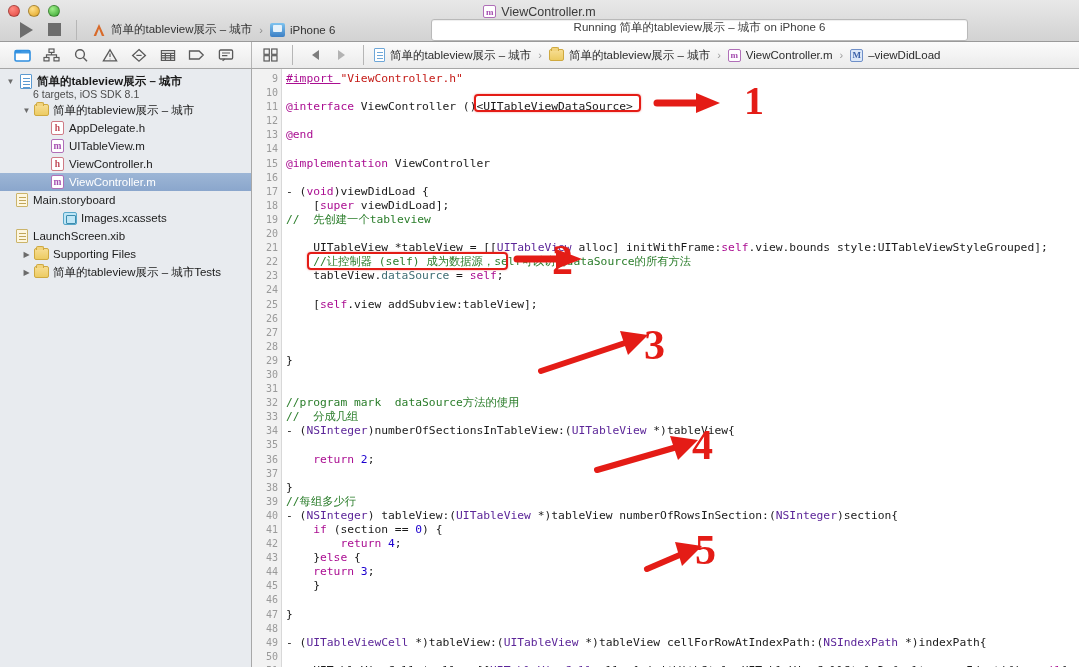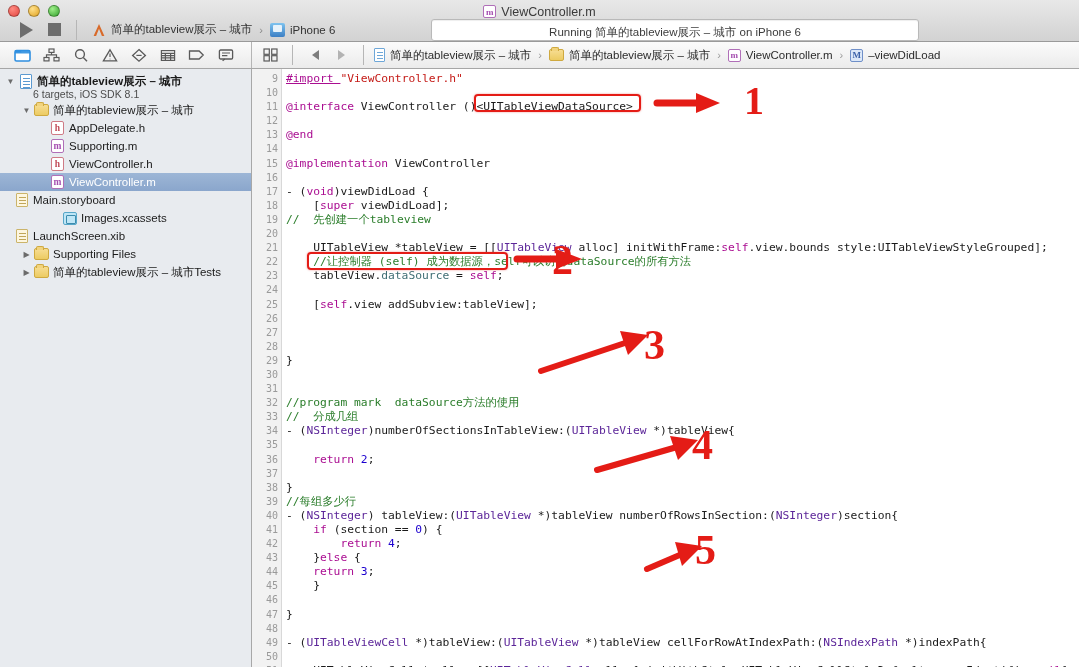--- a/index.html
+++ b/index.html
@@ -92,25 +92,25 @@
     border-radius: 2px;
     position: relative;
   }
   .ic-dev::after {
     content: ""; position: absolute; left: 3px; top: 2px;
     width: 9px; height: 7px; background: #e6f2fb; border-radius: 1px;
   }
 
   .status-field {
     position: absolute; left: 431px; top: 19px;
-    width: 488px; height: 22px;
+    width: 537px; height: 22px;
     background: #ffffff;
     border: 1px solid #b9b9b9;
     border-radius: 3px;
-    display: flex; align-items: flex-end; justify-content: center;
+    display: flex; align-items: flex-start; justify-content: center;
     font-size: 11.5px; color: #3c3c3c;
     box-shadow: inset 0 1px 1px rgba(0,0,0,.07);
   }
 
   
   .toolstrip {
     height: 27px;
     flex: 0 0 27px;
     display: flex;
     background: linear-gradient(#fbfbfb, #ebebeb);
@@ -494,21 +494,21 @@
             </span>
             <span class="nlabel">AppDelegate.h</span>
           </div>
         </div>
         <div>
           <div class="nrow" style="padding-left: 36px;">
             <span class="disc"></span>
             <span class="nicon">
               <span class="f-m">m</span>
             </span>
-            <span class="nlabel">Supporting.m</span>
+            <span class="nlabel">UITableView.m</span>
           </div>
         </div>
         <div>
           <div class="nrow" style="padding-left: 36px;">
             <span class="disc"></span>
             <span class="nicon">
               <span class="f-h">h</span>
             </span>
             <span class="nlabel">ViewController.h</span>
           </div>

